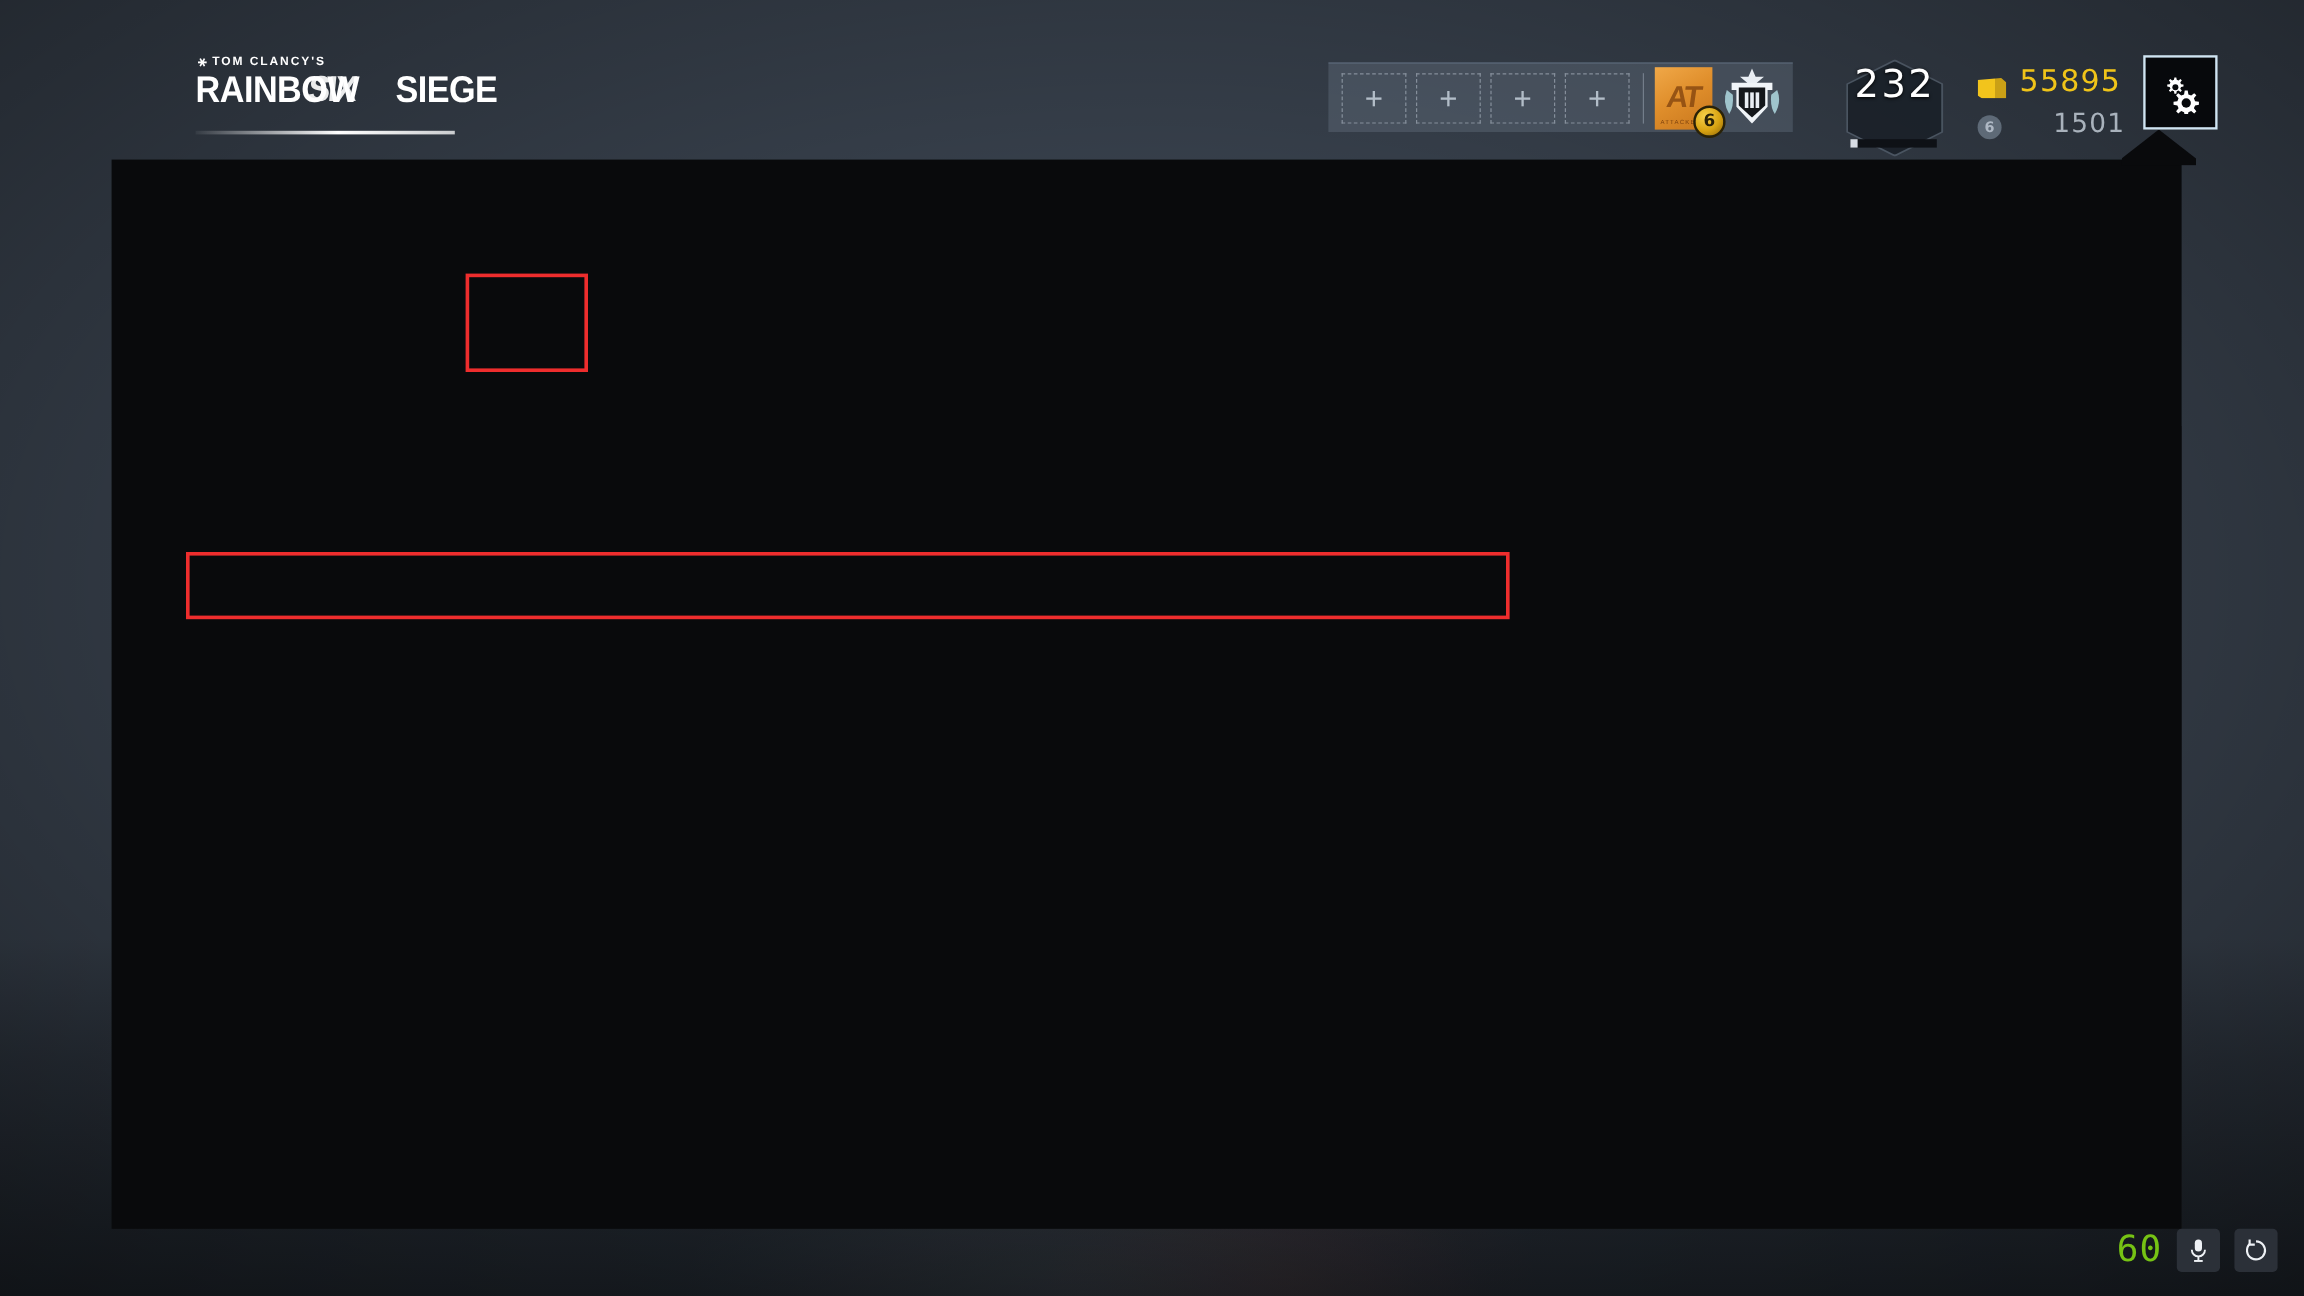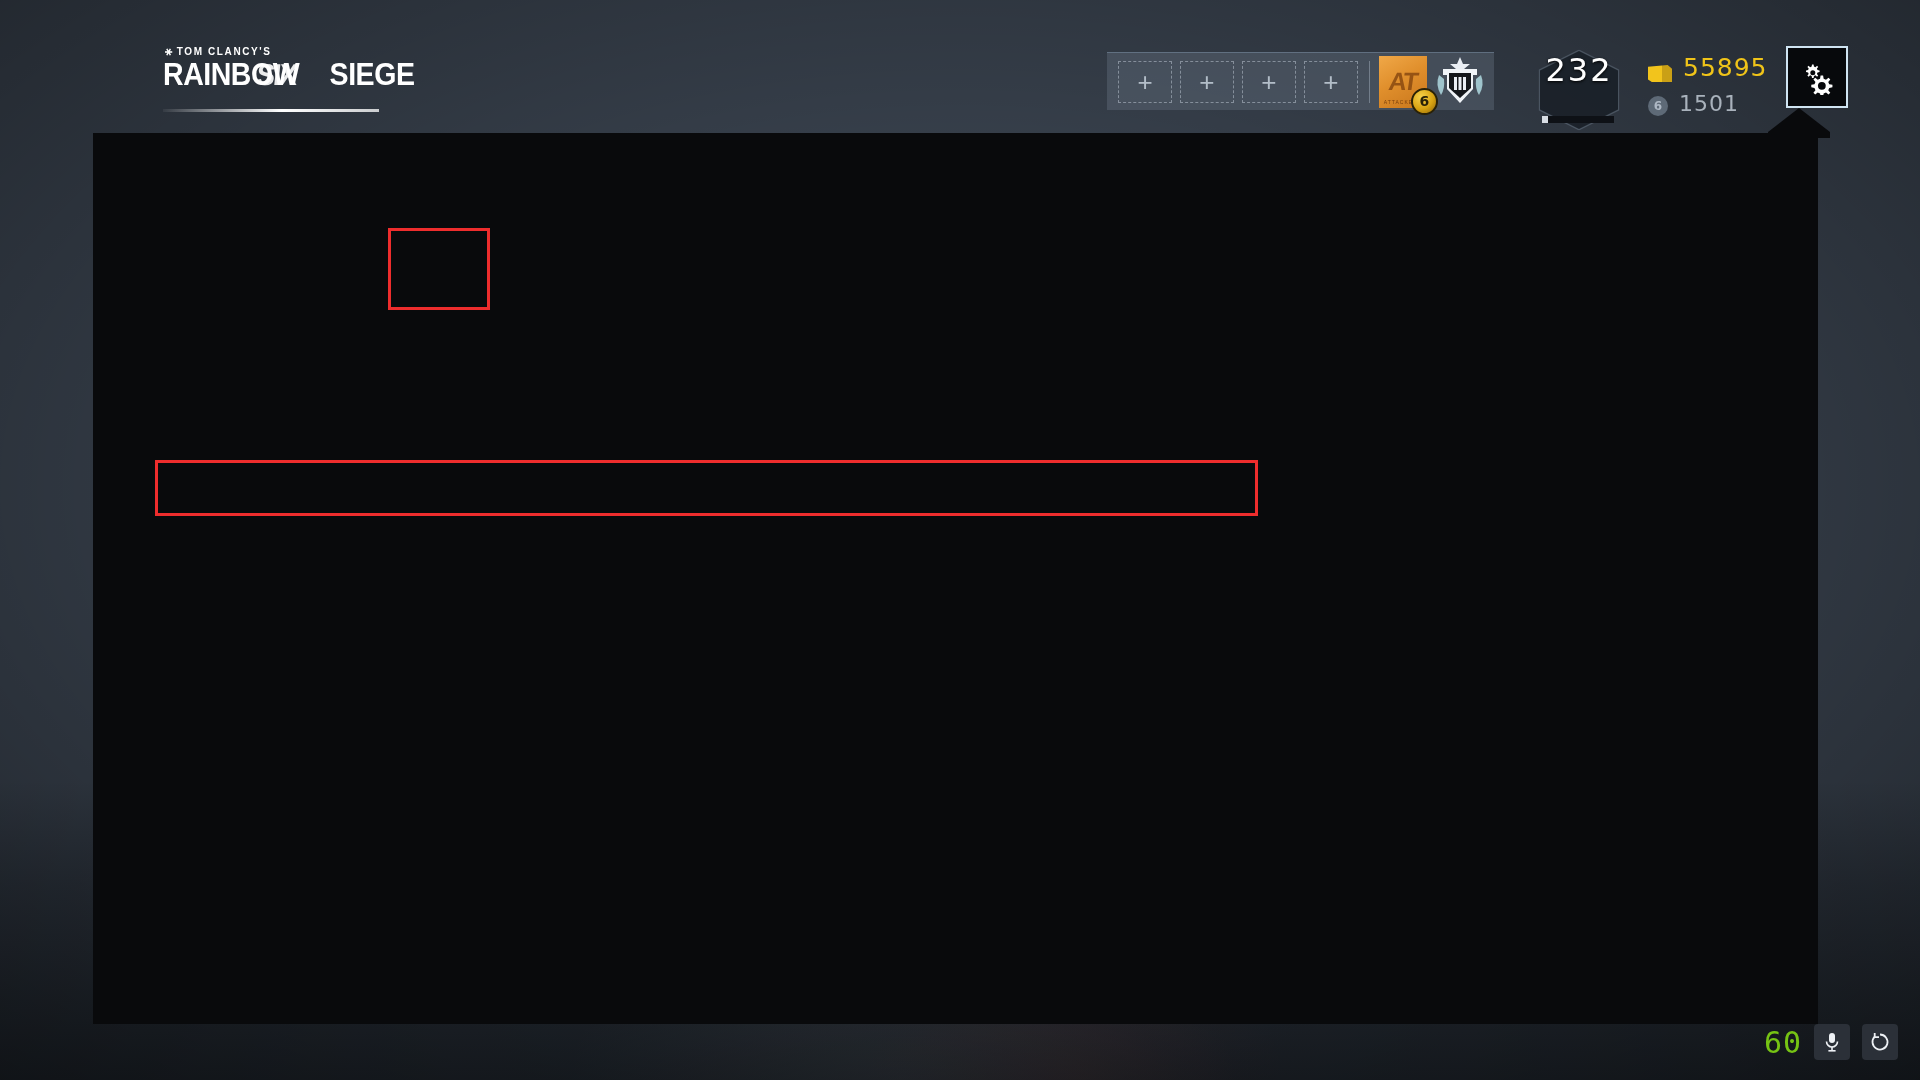--- a/index.html
+++ b/index.html
@@ -141,21 +141,21 @@
     position: relative;
   }
   .cur-icon-r6 {
     width: 20px; height: 20px; border-radius: 50%;
     background: #5e6a77;
     display:flex;align-items:center;justify-content:center;
     font-size: 12px; font-weight: 900; color: #aeb8c4; font-family:"DejaVu Sans",sans-serif;
   }
   .cur-amount { font-size: 25px; font-family:"DejaVu Sans",sans-serif; letter-spacing: 1px; }
   .cur-amount.gold { color: #f0c419; }
-  .cur-amount.grey { color: #a9b2bc; font-size: 22px; }
+  .cur-amount.grey { color: #a9b2bc; font-size: 22px; margin-left: 32px; }
 
   #gear-btn {
     position: absolute; left: 1786px; top: 46px; width: 62px; height: 62px;
     background: #07090c; border: 2px solid #cfe4f2;
     display: flex; align-items: center; justify-content: center;
     cursor: pointer;
   }
 
   
   #panel {
@@ -295,21 +295,21 @@
 
   
   #info {
     position: absolute; left: 1275px; top: 355px; width: 543px; height: 669px;
     background: #202123; padding: 26px 30px;
   }
   #info .info-title { color: #e3e6ea; font-size: 20px; margin-bottom: 10px; font-family:"DejaVu Sans",sans-serif; }
   #info .info-desc { color: #e8ebef; font-size: 20px; line-height: 1.5; font-family:"DejaVu Sans",sans-serif; }
 
   
-  #hud { position: absolute; right: 22px; bottom: 20px; display: flex; align-items: center; gap: 12px; z-index: 30; }
+  #hud { position: absolute; right: 22px; bottom: 20px; display: flex; align-items: flex-start; gap: 12px; z-index: 30; }
   #hud .fps { color: #76c314; font-size: 30px; font-family: "DejaVu Sans Mono", monospace; letter-spacing: 1px; }
   #hud .hud-btn {
     width: 36px; height: 36px; background: #2b3038; border-radius: 4px;
     display: flex; align-items: center; justify-content: center;
   }
 </style>
 </head>
 <body>
 
 <div id="bg"></div>

